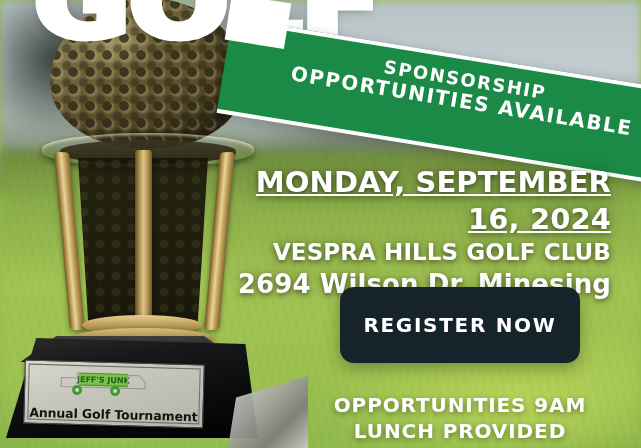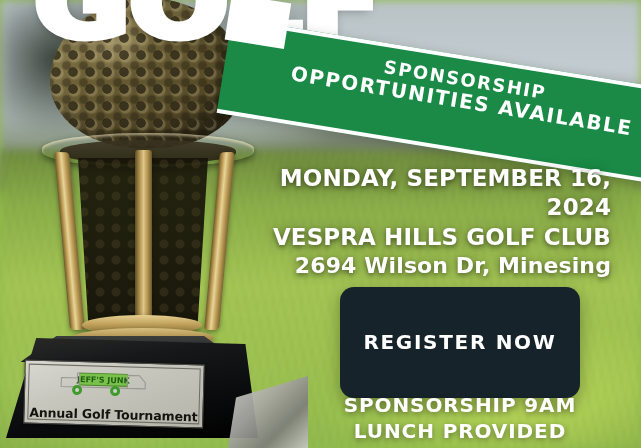--- a/index.html
+++ b/index.html
@@ -183,27 +183,27 @@
     position:absolute;left:232px;top:-6px;width:60px;height:46px;
     background:#ffffff;transform:rotate(9.2deg);transform-origin:left top;
   }
 
   
   .info{
     position:absolute;right:30px;top:164px;width:400px;text-align:right;
     color:#ffffff;font-family:"DejaVu Sans", sans-serif;font-weight:700;
     text-shadow:0 2px 5px rgba(0,0,0,.45), 0 0 14px rgba(0,0,0,.28);
   }
-  .info-date{font-size:23px;letter-spacing:.1px;line-height:1.28;}
+  .info-date{font-size:29px;letter-spacing:.1px;line-height:1.28;text-decoration:underline;}
   .info-club{font-size:23px;letter-spacing:.1px;line-height:1.28;}
-  .info-addr{font-size:22px;letter-spacing:.1px;line-height:1.3;}
+  .info-addr{font-size:26px;letter-spacing:.1px;line-height:1.3;}
 
   
   .regbox{
-    position:absolute;left:340px;top:287px;width:240px;height:111px;
+    position:absolute;left:340px;top:287px;width:240px;height:76px;
     background:#16232b;border-radius:14px;
     box-shadow:0 5px 16px rgba(0,0,0,.3);
     display:flex;flex-direction:column;align-items:center;justify-content:center;
     color:#fff;font-family:"DejaVu Sans", sans-serif;
   }
   .reg-l1{font-weight:700;font-size:20px;letter-spacing:1.7px;line-height:1.25;}
   .reg-l2{font-weight:700;font-size:20px;letter-spacing:1.3px;line-height:1.25;}
   .reg-l3{font-weight:400;font-size:18px;letter-spacing:1.4px;line-height:1.3;}
 
   
@@ -283,17 +283,17 @@
     <div class="info-date">MONDAY, SEPTEMBER 16, 2024</div>
     <div class="info-club">VESPRA HILLS GOLF CLUB</div>
     <div class="info-addr">2694 Wilson Dr, Minesing</div>
   </div>
 
   <div class="regbox">
     <div class="reg-l1">REGISTER NOW</div>
   </div>
 
   <div class="sched">
-    <div>SPONSORSHIP 9AM</div>
+    <div>OPPORTUNITIES 9AM</div>
     <div>LUNCH PROVIDED</div>
   </div>
 
 </div>
 
 </body></html>

